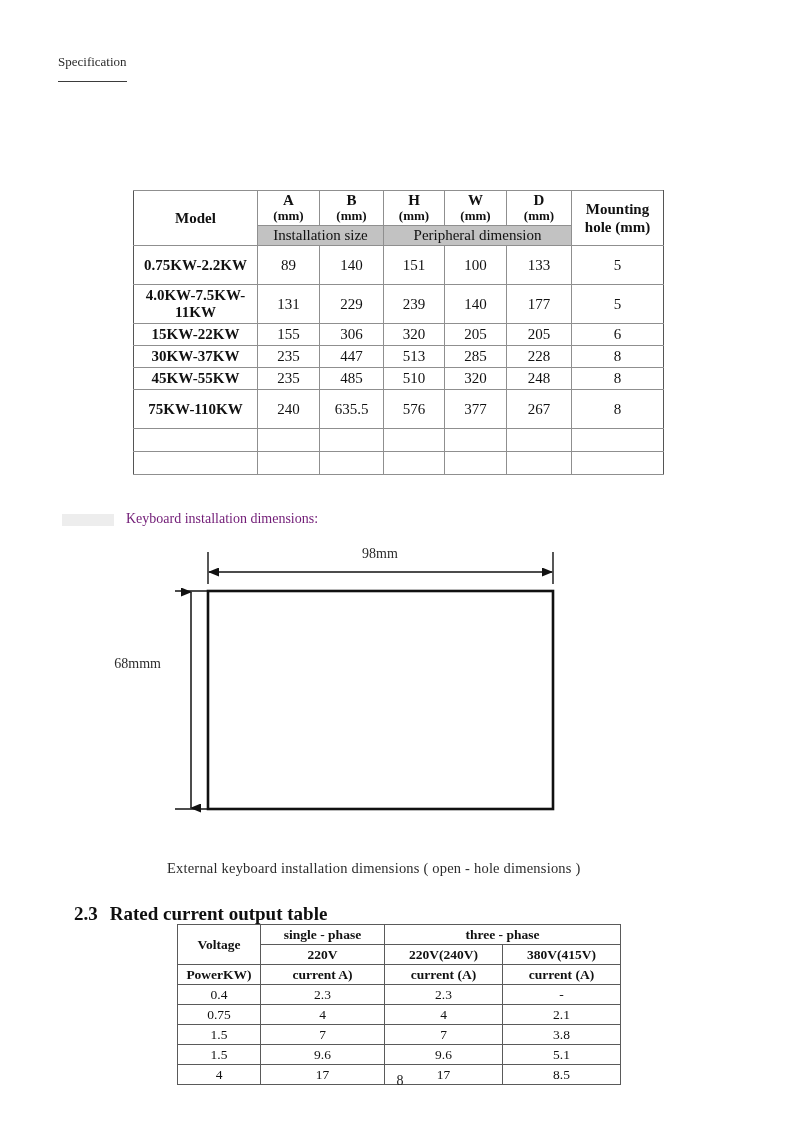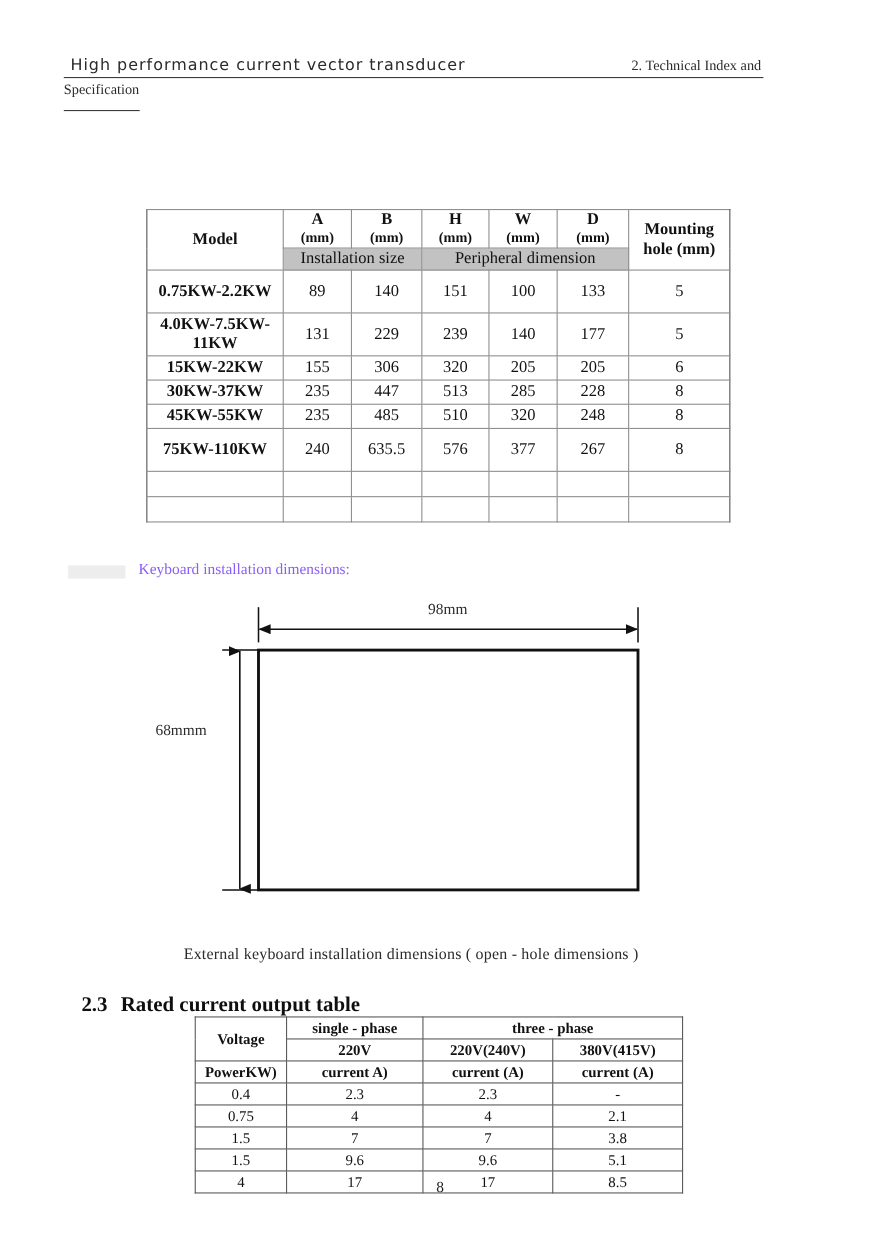--- a/index.html
+++ b/index.html
@@ -107,35 +107,35 @@
   }
   .num { font-size: 15px; }
   .empty-row td { height: 20px; }
 
   
   .kb-note {
     position: absolute;
     left: 126px;
     top: 511px;
     font-size: 14px;
-    color: #8b5cf6;
+    color: #701a75;
   }
   .kb-smudge {
     position: absolute;
     left: 62px;
     top: 514px;
     width: 52px;
     height: 12px;
     background: #ededed;
   }
 
   
   .diagram {
     position: absolute;
-    left: 140px;
+    left: 113px;
     top: 540px;
     width: 520px;
     height: 300px;
   }
   .diagram svg { display: block; }
   .dim-label {
     font-family: "Liberation Serif", serif;
     font-size: 14px;
     fill: #2b2b2b;
   }
@@ -194,24 +194,20 @@
     width: 800px;
     text-align: center;
     font-size: 14px;
     color: #1a1a1a;
   }
 </style>
 </head>
 <body>
 
 <div class="page-header">
-  <div class="hdr-row">
-    <span class="hdr-left">High performance current vector transducer</span>
-    <span class="hdr-right">2. Technical Index and</span>
-  </div>
   <span class="hdr-second">Specification</span>
 </div>
 
 <div class="dim-table-wrap">
   <table class="dim">
     <colgroup>
       <col style="width:124px">
       <col style="width:62px">
       <col style="width:64px">
       <col style="width:61px">

